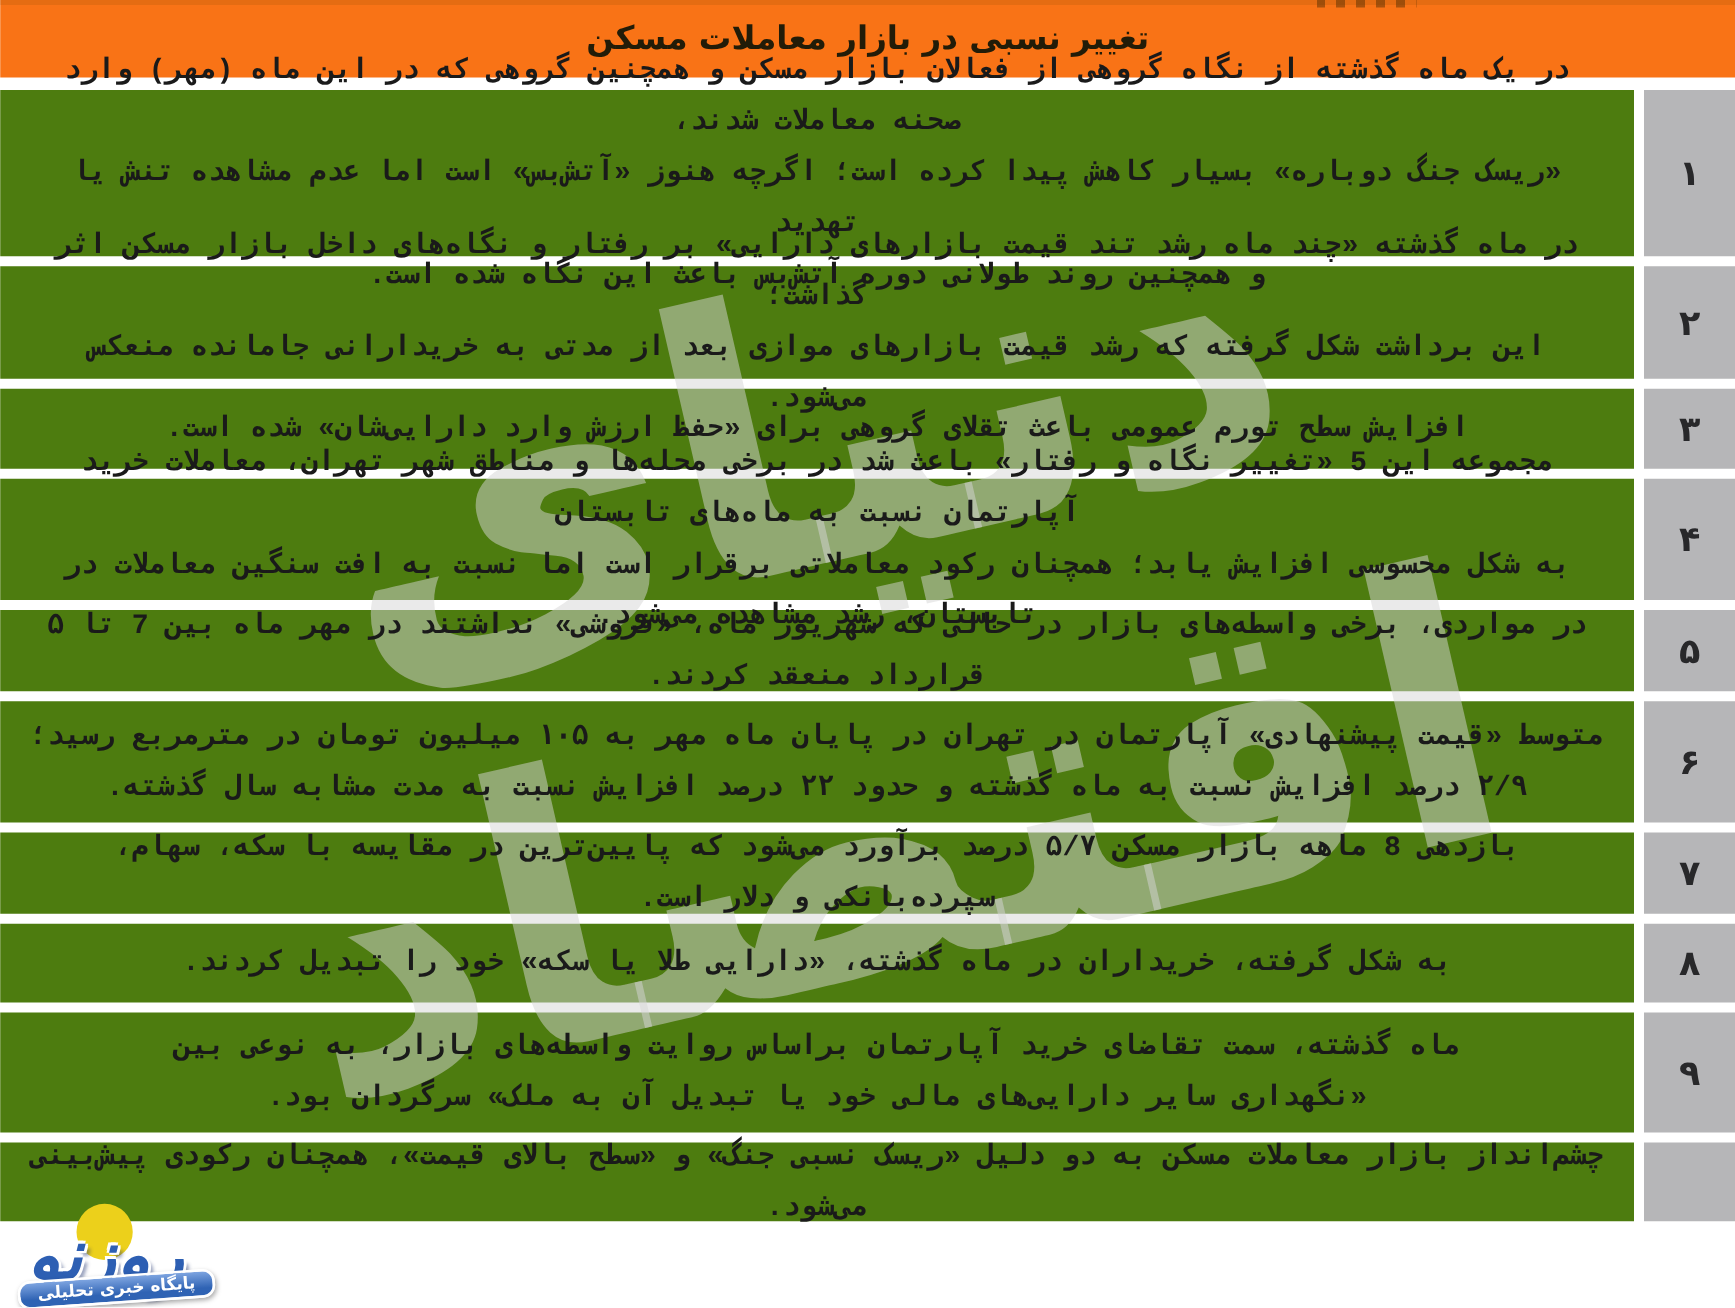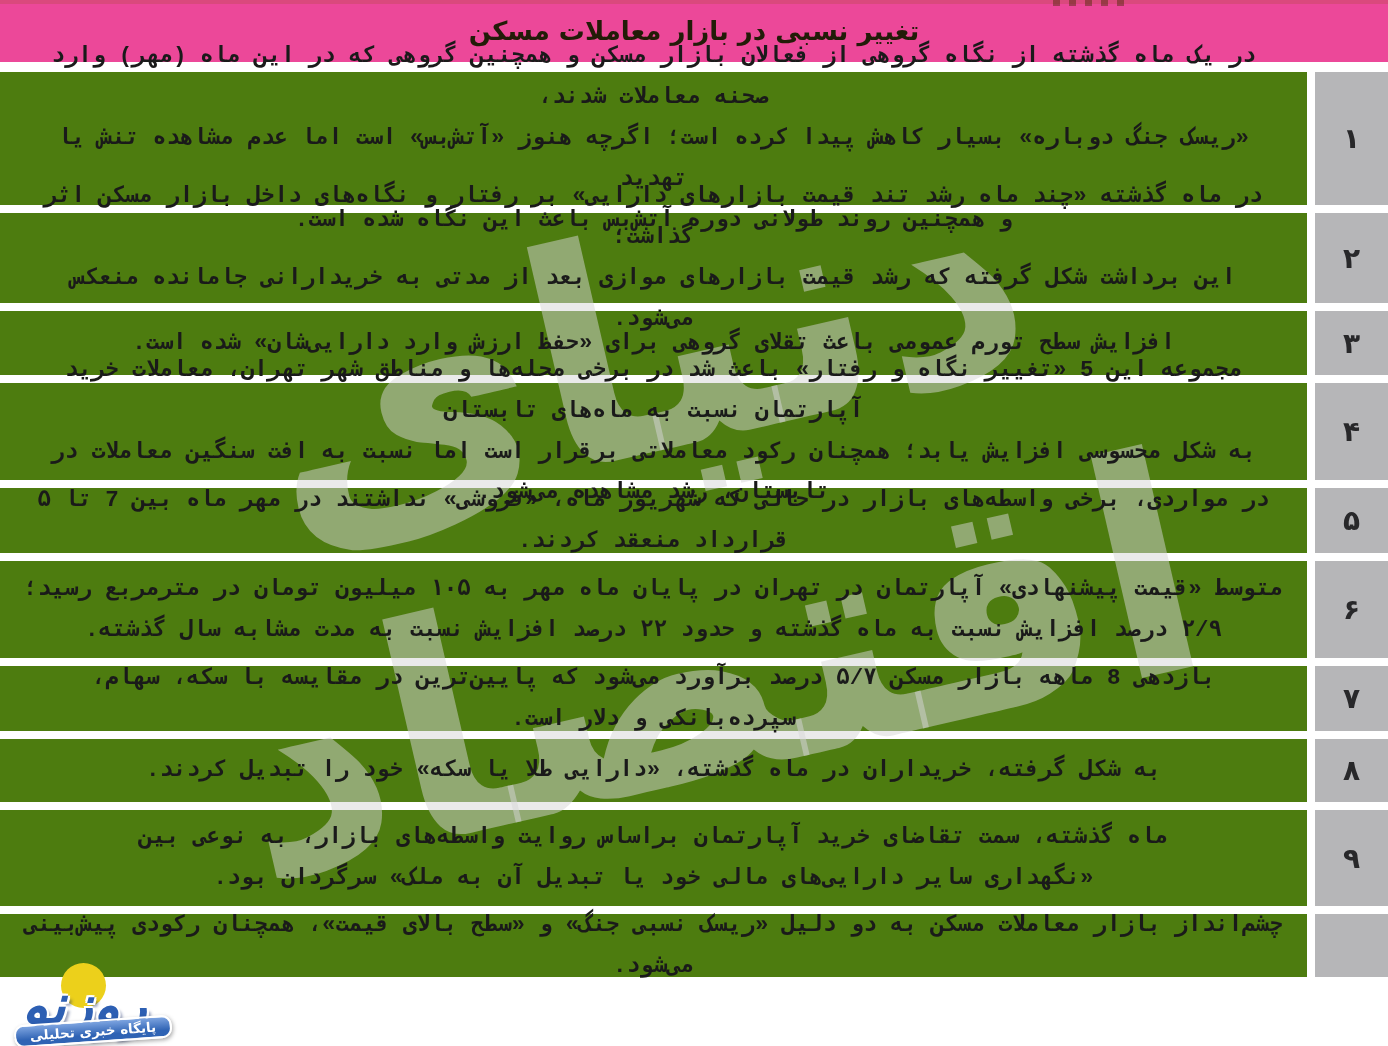--- a/index.html
+++ b/index.html
@@ -13,21 +13,21 @@
     width: 1388px;
     height: 1046px;
     background: #ffffff;
     overflow: hidden;
     direction: rtl;
   }
   
   .header {
     position: relative;
     height: 62px;
-    background: #ec4899;
+    background: #f97316;
     display: flex;
     align-items: center;
     justify-content: center;
     margin-bottom: 10px;
   }
   .header::before {
     content: "";
     position: absolute;
     top: 0; left: 0; right: 0;
     height: 4px;

